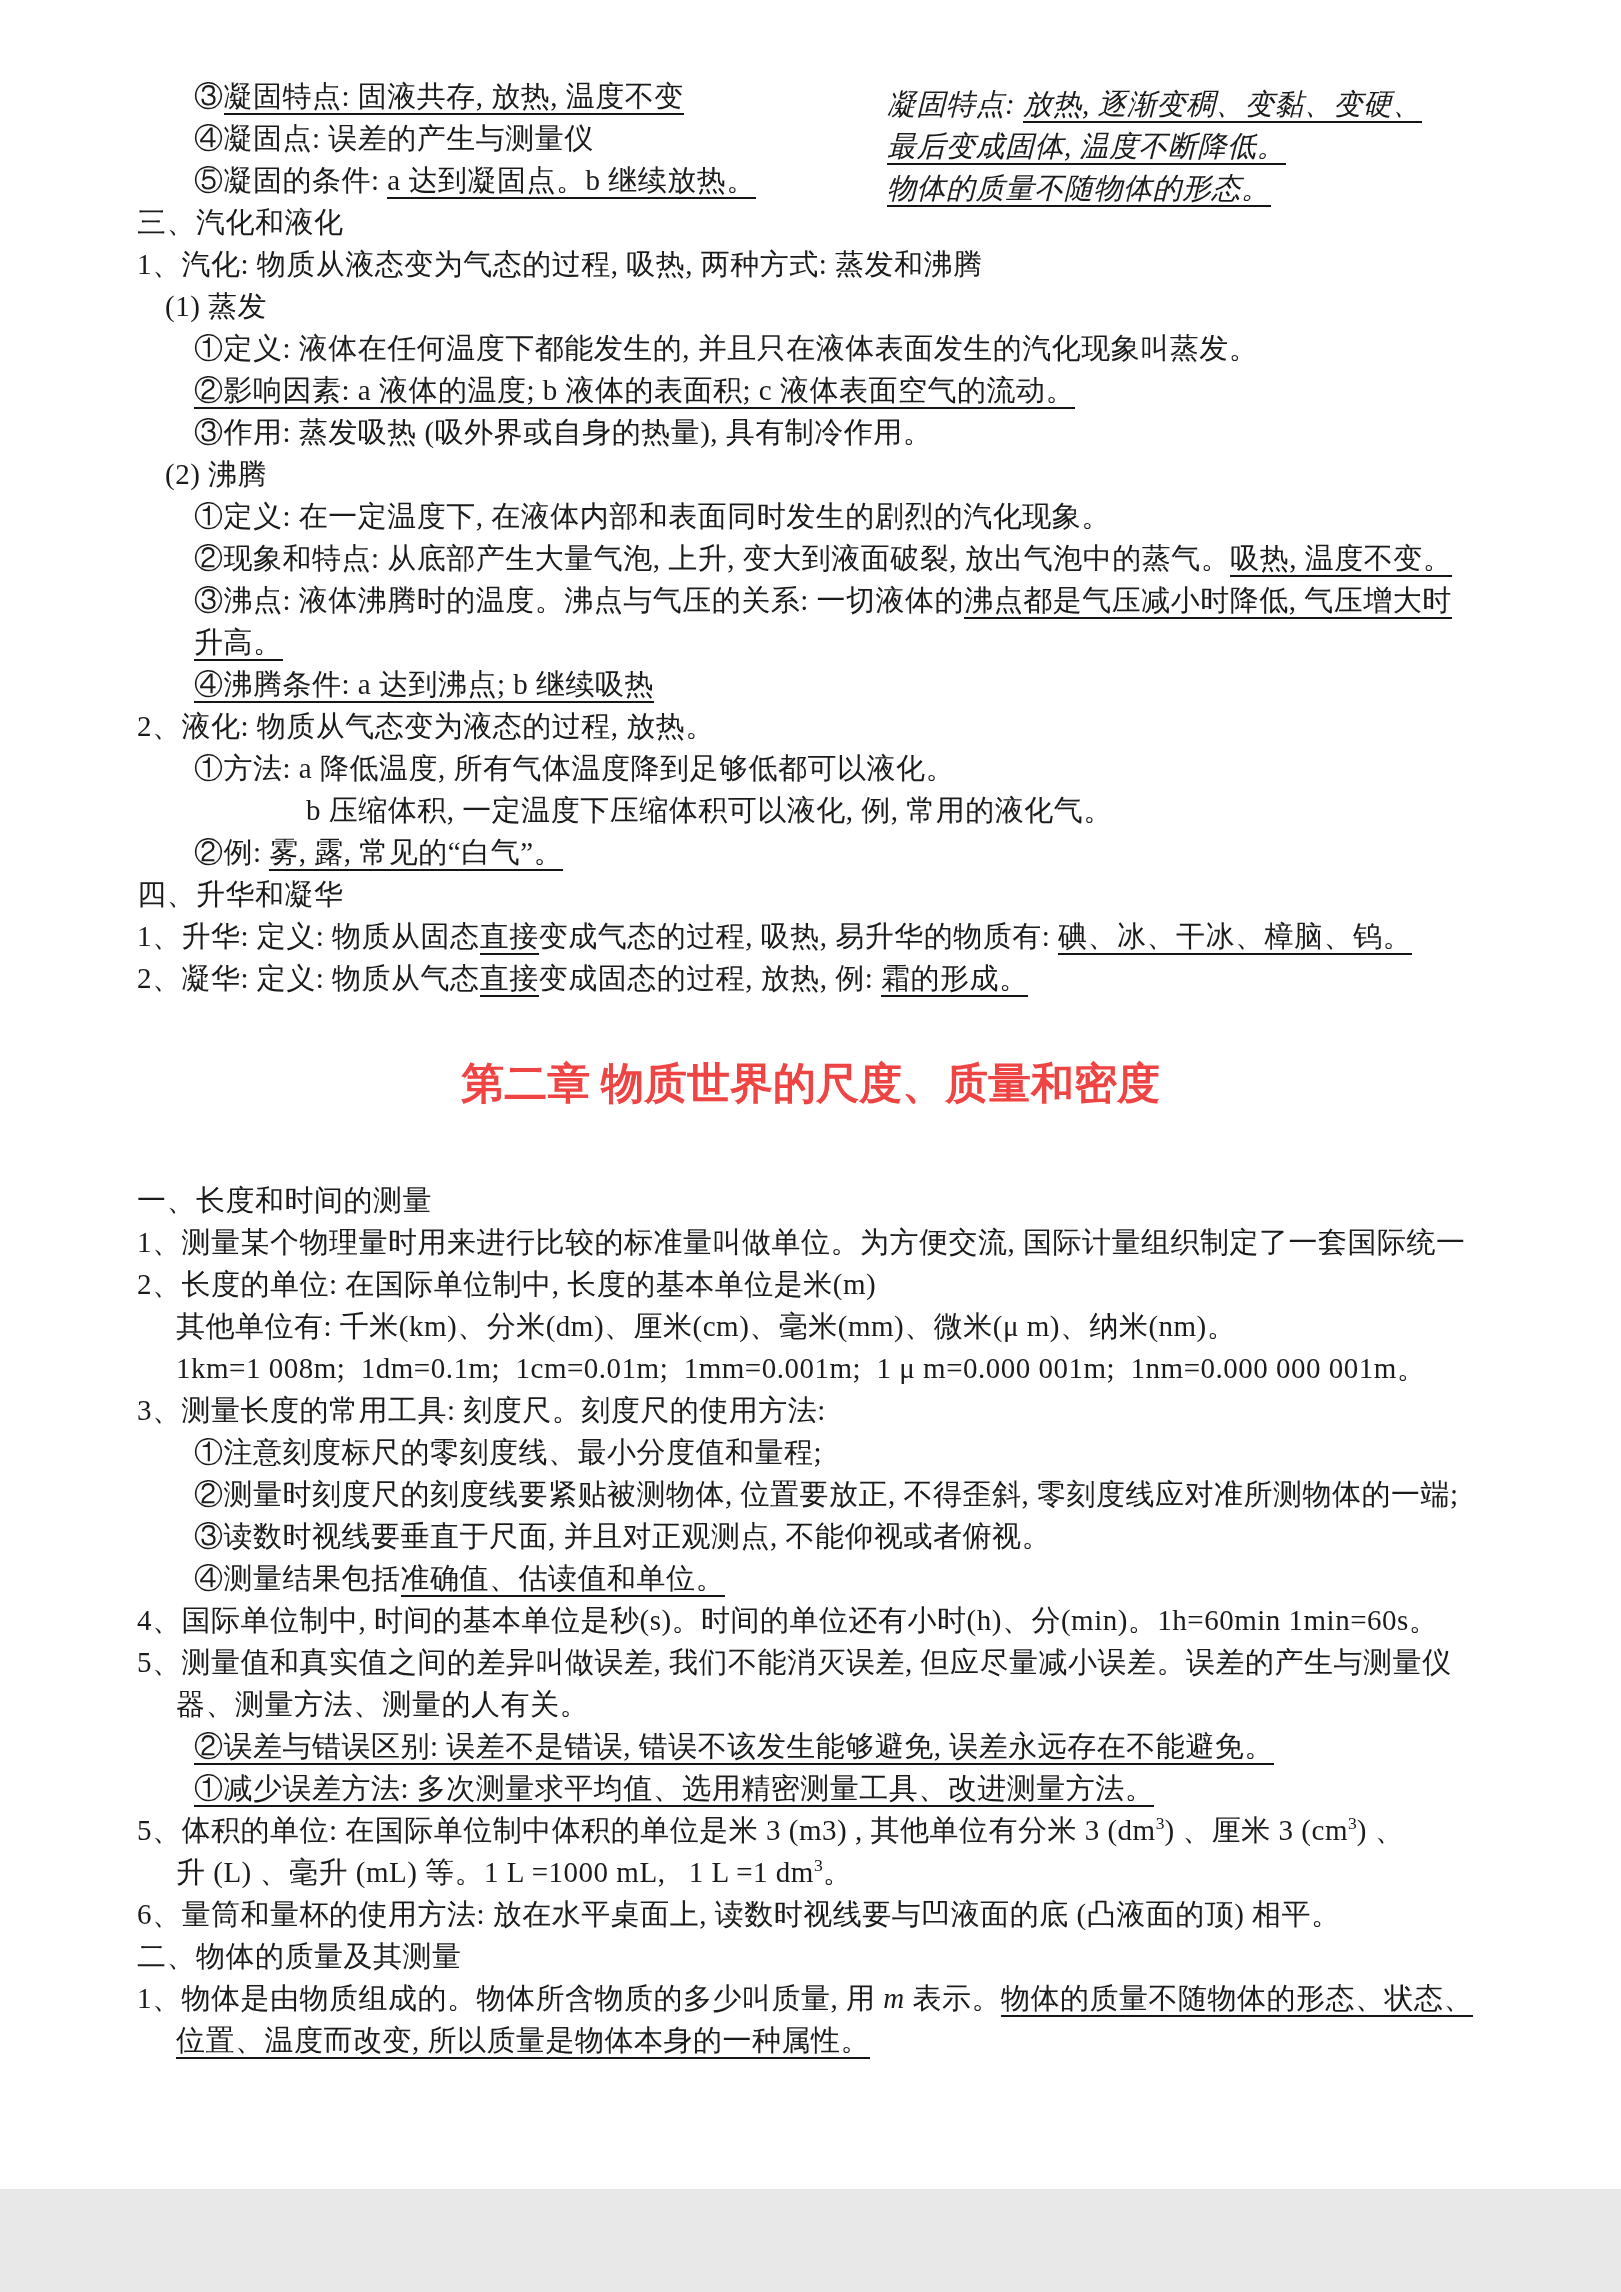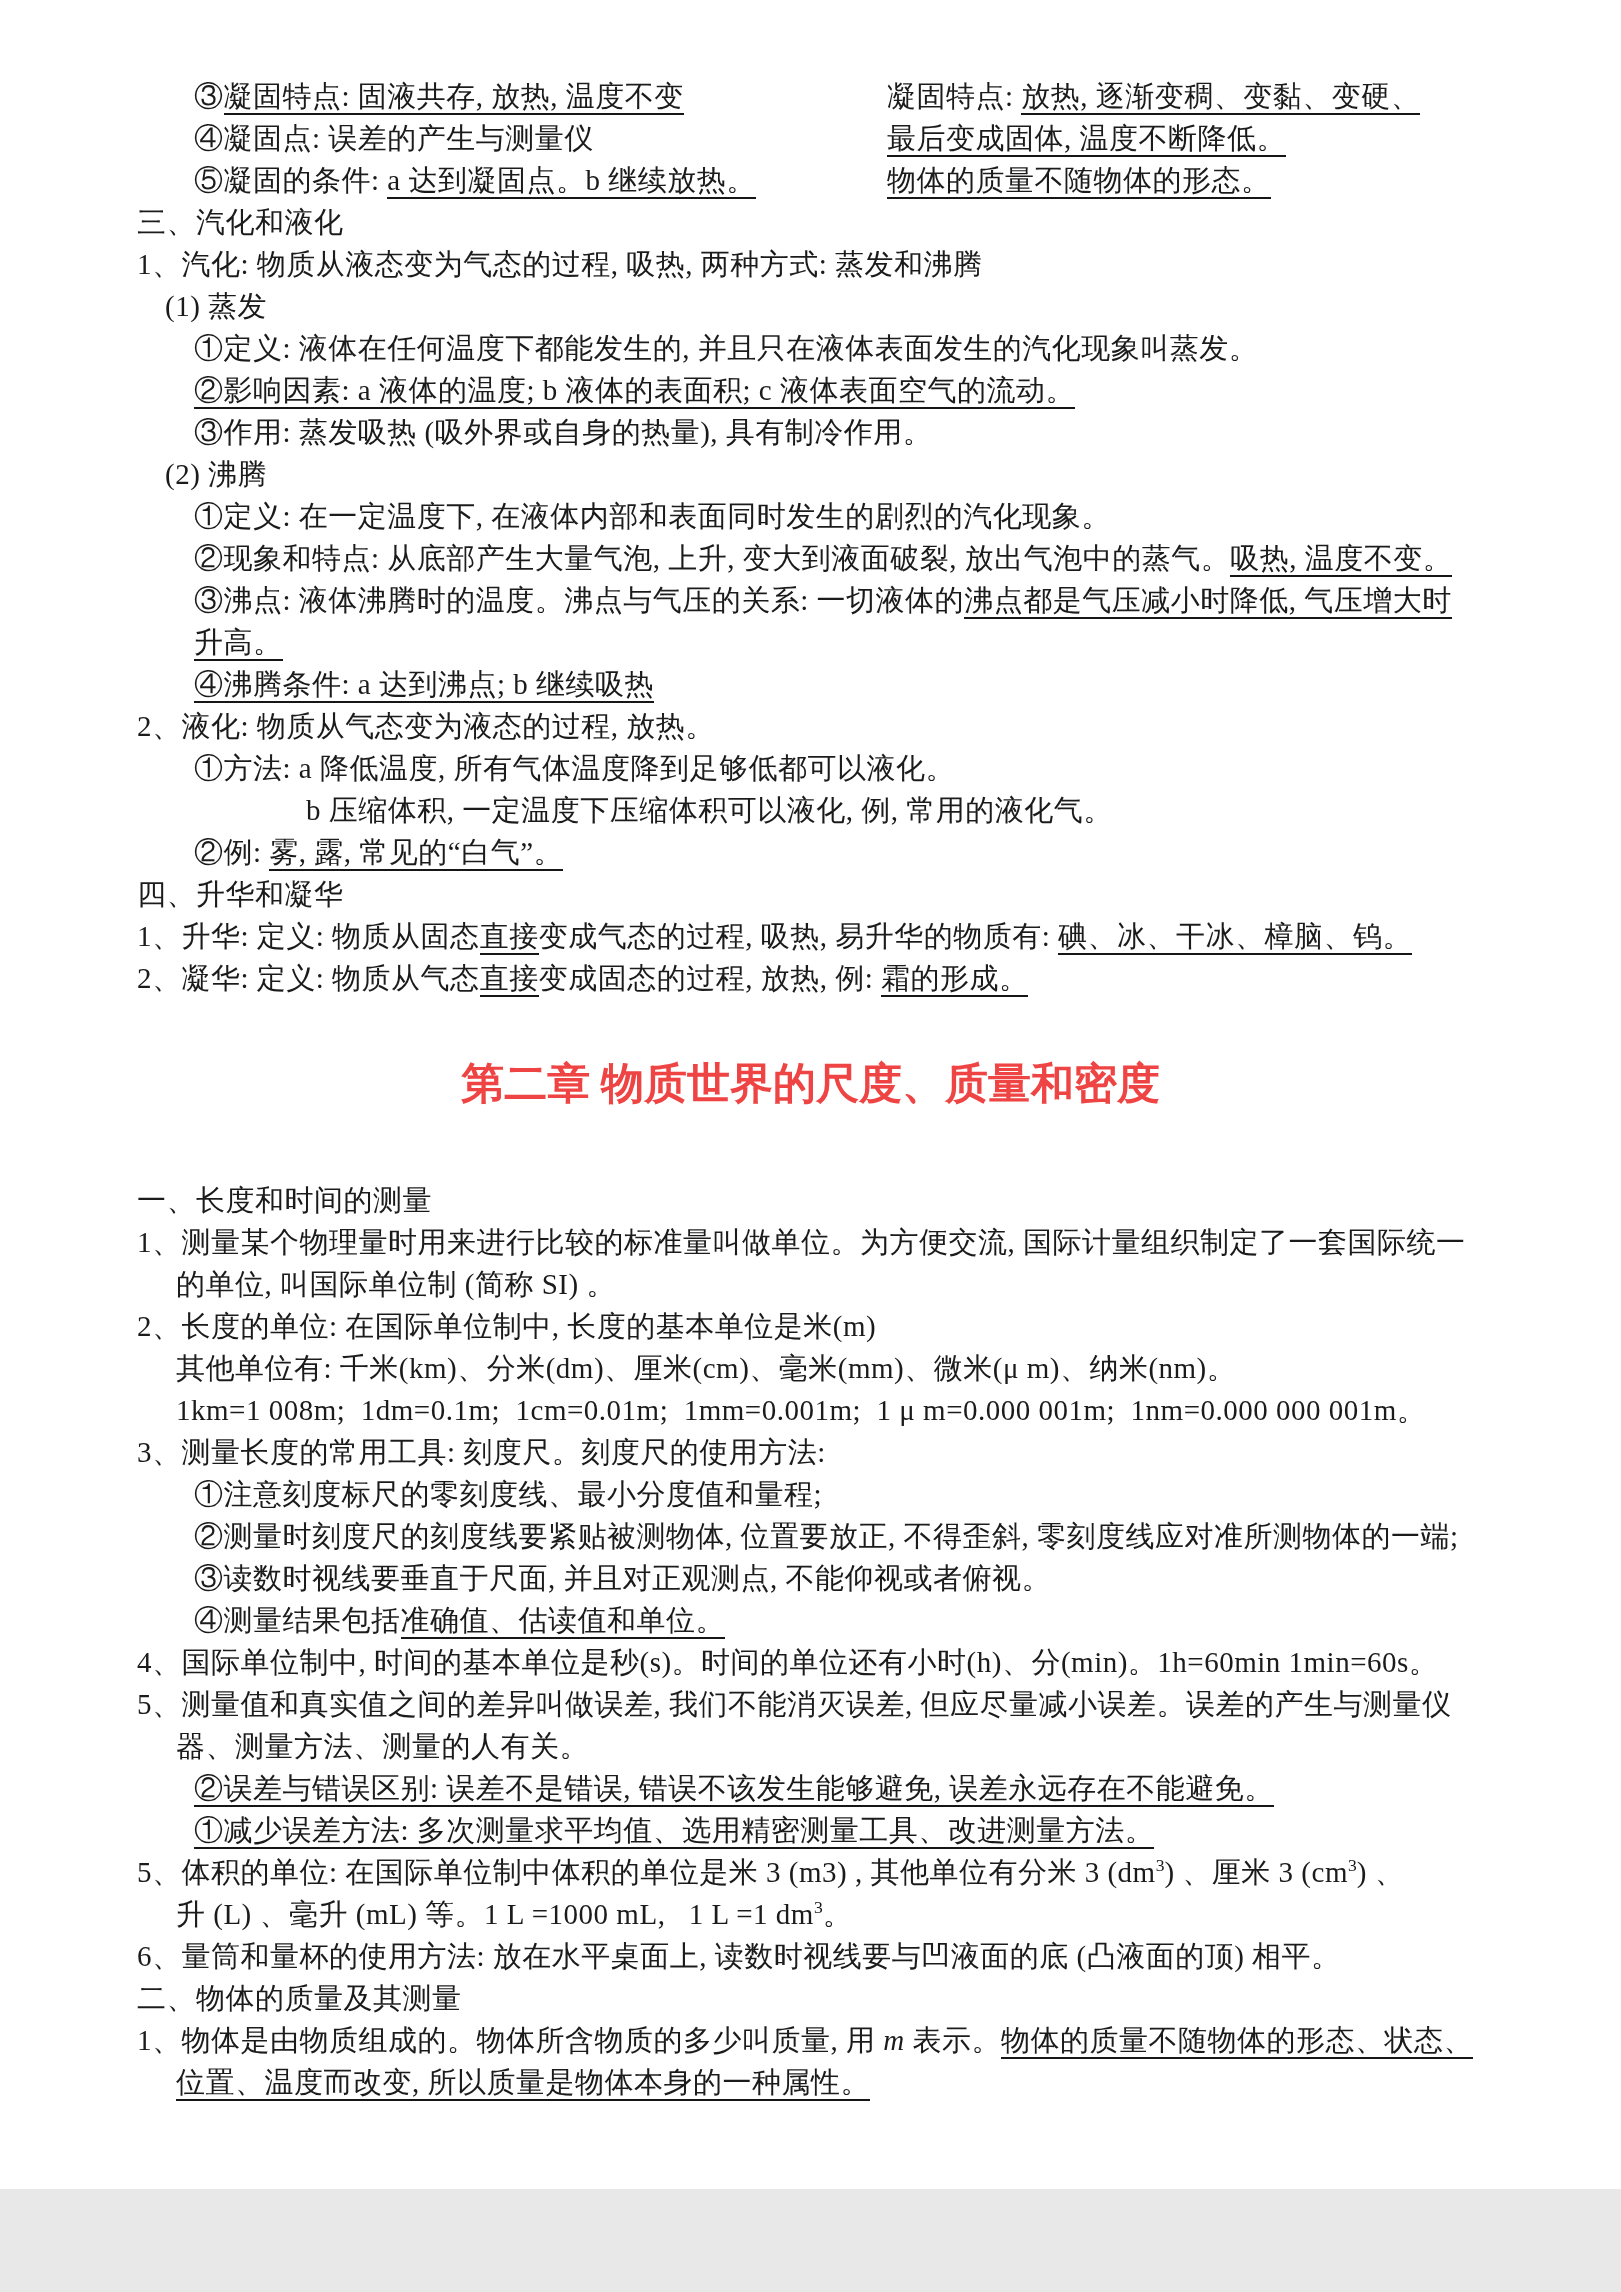--- a/index.html
+++ b/index.html
@@ -23,21 +23,21 @@
   }
   
   .l0  { padding-left: 137px; }   
   .l0c { padding-left: 176px; }   
   .l1  { padding-left: 165px; }   
   .l2  { padding-left: 194px; }   
   .l2b { padding-left: 306px; }   
   .r0  { padding-left: 0; }       
 
   .two-col { position: relative; }
-  .col-right { position: absolute; left: 887px; top: 0; }
+  .col-right { position: absolute; left: 887px; top: 8px; font-style: italic; }
 
   .seg { }
   .u { border-bottom: 2px solid #161616; padding-bottom: 1px; }
   .i { font-style: italic; }
   .sup { font-size: 17.6px; vertical-align: super; line-height: 0; letter-spacing: 0; }
 
   .chapter {
     text-align: center;
     font-weight: 700;
     font-size: 43px;
@@ -78,21 +78,20 @@
       <div class="line l0"><span class="seg">2、液化: 物质从气态变为液态的过程, 放热。</span></div>
       <div class="line l2"><span class="seg">①方法: a 降低温度, 所有气体温度降到足够低都可以液化。</span></div>
       <div class="line l2b"><span class="seg">b 压缩体积, 一定温度下压缩体积可以液化, 例, 常用的液化气。</span></div>
       <div class="line l2"><span class="seg">②例: </span><span class="seg u">雾, 露, 常见的“白气”。</span></div>
       <div class="line l0"><span class="seg">四、升华和凝华</span></div>
       <div class="line l0"><span class="seg">1、升华: 定义: 物质从固态</span><span class="seg u">直接</span><span class="seg">变成气态的过程, 吸热, 易升华的物质有: </span><span class="seg u">碘、冰、干冰、樟脑、钨。</span></div>
       <div class="line l0"><span class="seg">2、凝华: 定义: 物质从气态</span><span class="seg u">直接</span><span class="seg">变成固态的过程, 放热, 例: </span><span class="seg u">霜的形成。</span></div>
       <div class="chapter">第二章 物质世界的尺度、质量和密度</div>
       <div class="line l0"><span class="seg">一、长度和时间的测量</span></div>
       <div class="line l0"><span class="seg">1、测量某个物理量时用来进行比较的标准量叫做单位。为方便交流, 国际计量组织制定了一套国际统一</span></div>
-      <div class="line l0c"><span class="seg">的单位, 叫国际单位制 (简称 SI) 。</span></div>
       <div class="line l0"><span class="seg">2、长度的单位: 在国际单位制中, 长度的基本单位是米(m)</span></div>
       <div class="line l0c"><span class="seg">其他单位有: 千米(km)、分米(dm)、厘米(cm)、毫米(mm)、微米(μ m)、纳米(nm)。</span></div>
       <div class="line l0c"><span class="seg">1km=1 008m;  1dm=0.1m;  1cm=0.01m;  1mm=0.001m;  1 μ m=0.000 001m;  1nm=0.000 000 001m。</span></div>
       <div class="line l0"><span class="seg">3、测量长度的常用工具: 刻度尺。刻度尺的使用方法:</span></div>
       <div class="line l2"><span class="seg">①注意刻度标尺的零刻度线、最小分度值和量程;</span></div>
       <div class="line l2"><span class="seg">②测量时刻度尺的刻度线要紧贴被测物体, 位置要放正, 不得歪斜, 零刻度线应对准所测物体的一端;</span></div>
       <div class="line l2"><span class="seg">③读数时视线要垂直于尺面, 并且对正观测点, 不能仰视或者俯视。</span></div>
       <div class="line l2"><span class="seg">④测量结果包括</span><span class="seg u">准确值、估读值和单位。</span></div>
       <div class="line l0"><span class="seg">4、国际单位制中, 时间的基本单位是秒(s)。时间的单位还有小时(h)、分(min)。1h=60min 1min=60s。</span></div>
       <div class="line l0"><span class="seg">5、测量值和真实值之间的差异叫做误差, 我们不能消灭误差, 但应尽量减小误差。误差的产生与测量仪</span></div>

